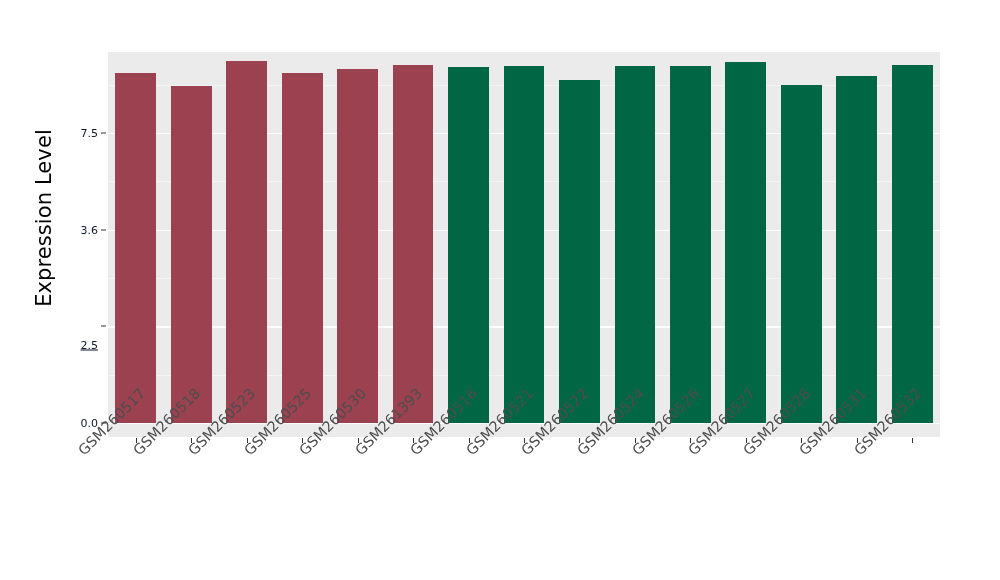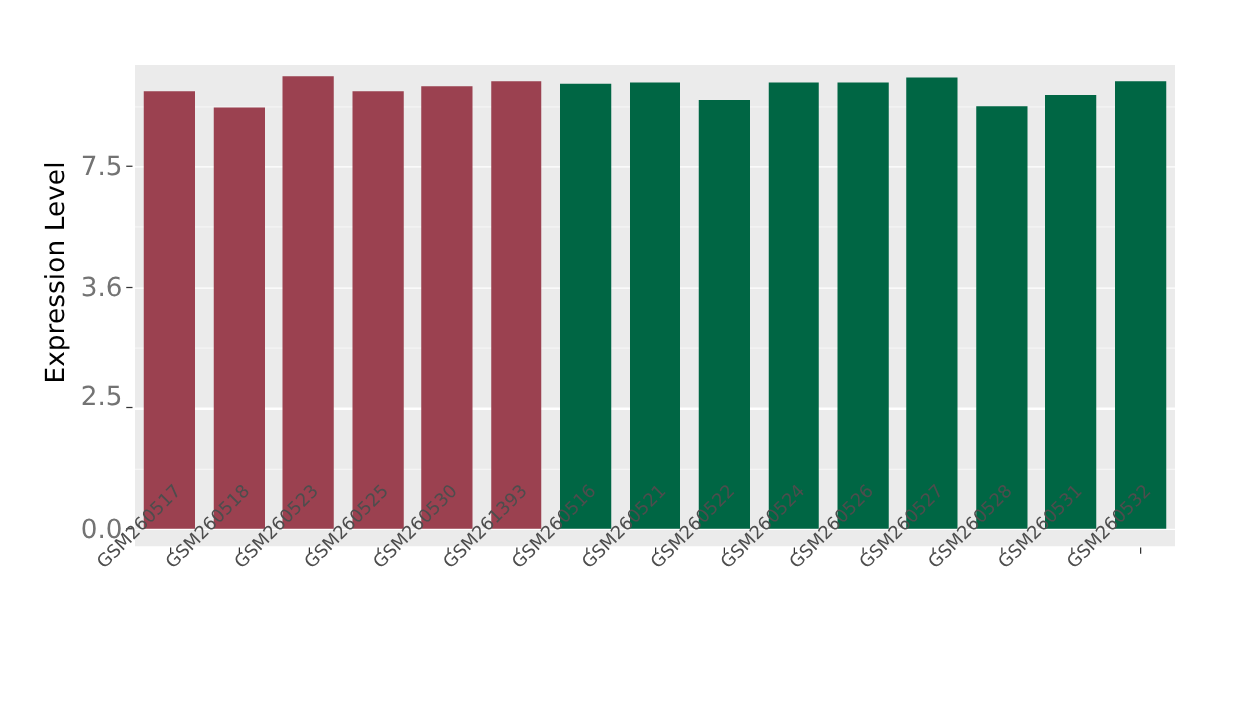--- a/index.html
+++ b/index.html
@@ -41,22 +41,22 @@
   #y-axis-title-inner {
     
     transform: translateX(72px);
   }
 
   
   .ytick-label {
     position: absolute;
     right: 0;
     transform: translateY(-50%);
-    font-size: 21px;
-    color: #737373;
+    font-size: 11px;
+    color: #0f172a;
     white-space: nowrap;
   }
   #ytick-labels {
     position: absolute;
     left: 52px;
     top: 0;
     width: 46px;
     height: 580px;
   }
   .ytick-mark {
@@ -121,21 +121,21 @@
 <body style="background: rgb(255, 255, 255);">
 
 <div id="plot-root">
 
   <div id="y-axis-title">
     <span id="y-axis-title-inner">Expression Level</span>
   </div>
 
   <div id="ytick-labels">
       <div class="ytick-label" style="top: 423px;">0.0</div>
-      <div class="ytick-label" style="top: 317px;">2.5</div>
+      <div class="ytick-label" style="top: 345px; text-decoration: underline;">2.5</div>
       <div class="ytick-label" style="top: 229.771px;">3.6</div>
       <div class="ytick-label" style="top: 133.156px;">7.5</div>
     </div>
   <div id="ytick-marks">
       <div class="ytick-mark" style="top: 423px;"></div>
       <div class="ytick-mark" style="top: 326.385px;"></div>
       <div class="ytick-mark" style="top: 229.771px;"></div>
       <div class="ytick-mark" style="top: 133.156px;"></div>
     </div>
 

